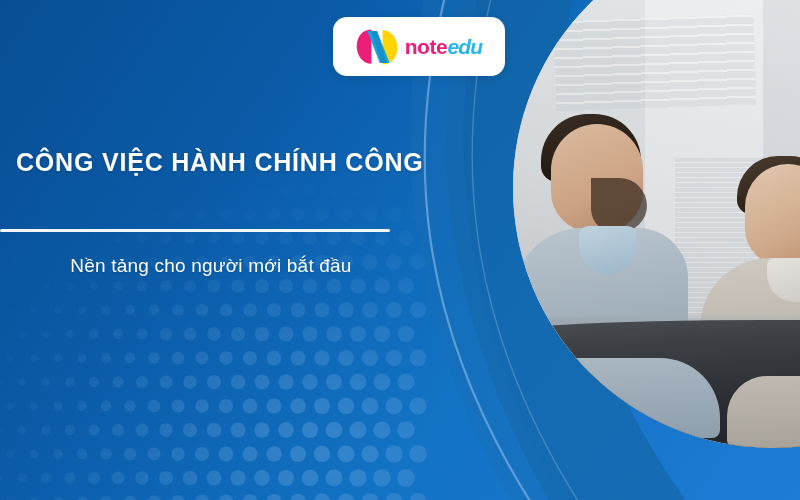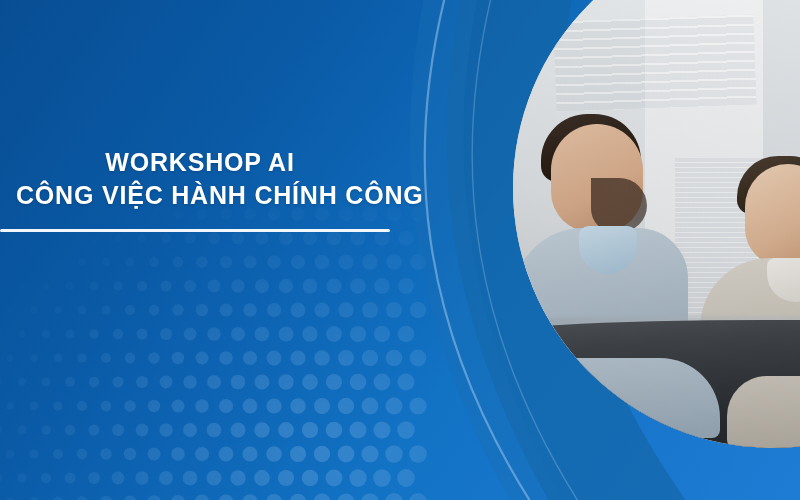--- a/index.html
+++ b/index.html
@@ -544,24 +544,35 @@
 
       <div class="ph table-edge"></div>
       <div class="ph table-top"></div>
       <div class="ph p1-arm"></div>
       <div class="ph p2-arm"></div>
 
       <div class="ph photo-shade"></div>
     </div>
   </div>
 
+  <div class="logo-pill">
+    <svg class="logo-mark" viewBox="0 0 60 54">
+      <path d="M22 2 C8 2, 1 14, 1 26 C1 40, 10 51, 22 51 L22 2 Z" fill="#EC1E79"></path>
+      <path d="M38 52 C52 52, 59 40, 59 28 C59 14, 50 3, 38 3 L38 52 Z" fill="#FFD400"></path>
+      <path d="M16 4 L30 4 L48 50 L34 50 Z" fill="#1BA3DC"></path>
+      <path d="M22 4 L30 4 L44 50 L36 50 Z" fill="#0E7FC0" opacity="0.55"></path>
+    </svg>
+    <div class="logo-word">
+      <span class="logo-note">note</span><span class="logo-edu">edu</span>
+    </div>
+  </div>
 
   <div class="text-block">
     <h1 class="headline">
-      <span class="l1">WORKSHOP AI</span>
       <span class="l2">CÔNG VIỆC HÀNH CHÍNH CÔNG</span>
     </h1>
   </div>
 
   <div class="divider"></div>
 
+  <div class="subtitle">Nền tảng cho người mới bắt đầu</div>
 
 </div>
 
 </body></html>

